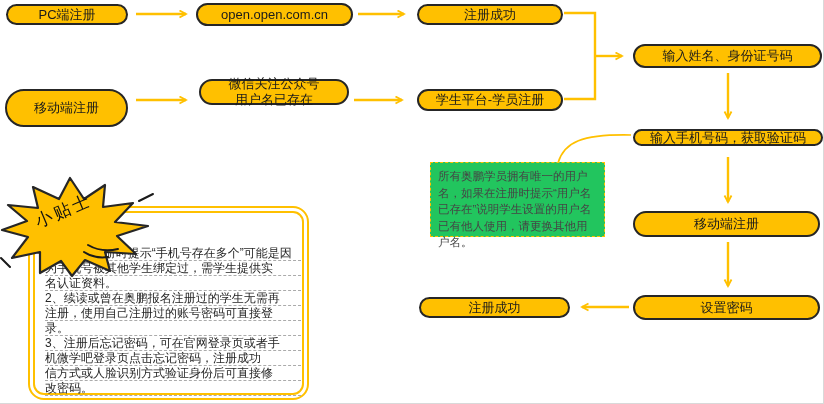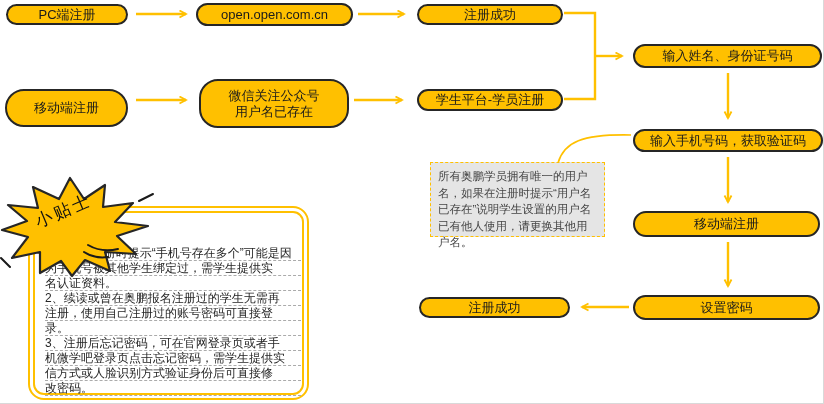--- a/index.html
+++ b/index.html
@@ -10,21 +10,21 @@
   }
   svg.layer{position:absolute;left:0;top:0;z-index:1;}
   .node{
     position:absolute;z-index:2;box-sizing:border-box;
     background:var(--gold);border:2px solid var(--ink);border-radius:999px;
     display:flex;flex-direction:column;align-items:center;justify-content:center;
     color:var(--text);font-size:13px;line-height:16px;white-space:nowrap;
   }
   .note{
     position:absolute;left:430px;top:162px;width:175px;height:75px;z-index:2;box-sizing:border-box;
-    border:1.5px dashed var(--gold);background:#e5e5e5;color:var(--note_text);
+    border:1.5px dashed var(--gold);background:#22c55e;color:var(--note_text);
     font-size:11.5px;line-height:16.5px;padding:5px 7px;
   }
   .tips-outer{
     position:absolute;left:28px;top:206px;width:281px;height:194px;z-index:1;box-sizing:border-box;
     border:2.5px solid var(--gold);border-radius:16px;background:#ffffff;
   }
   .tips-inner{
     position:absolute;left:3px;top:3px;right:3px;bottom:3px;
     border:2px solid var(--gold);border-radius:11px;
   }
@@ -76,32 +76,32 @@
   <div class="node" style="left:196px;top:3px;width:157px;height:23px">
     <span>open.open.com.cn</span>
   </div>
   <div class="node" style="left:417px;top:4px;width:146px;height:21px">
     <span>注册成功</span>
   </div>
 
   <div class="node" style="left:5px;top:89px;width:123px;height:38px">
     <span>移动端注册</span>
   </div>
-  <div class="node" style="left:199px;top:79px;width:150px;height:49px;border-radius:19px">
+  <div class="node" style="left:199px;top:79px;width:150px;height:26px;border-radius:19px">
     <span>微信关注公众号</span>
     <span>用户名已存在</span>
   </div>
   <div class="node" style="left:417px;top:89px;width:146px;height:22px">
     <span>学生平台-学员注册</span>
   </div>
 
   <div class="node" style="left:633px;top:44px;width:189px;height:24px">
     <span>输入姓名、身份证号码</span>
   </div>
-  <div class="node" style="left:633px;top:129px;width:190px;height:23px">
+  <div class="node" style="left:633px;top:129px;width:190px;height:17px">
     <span>输入手机号码，获取验证码</span>
   </div>
   <div class="node" style="left:633px;top:211px;width:187px;height:26px">
     <span>移动端注册</span>
   </div>
   <div class="node" style="left:419px;top:297px;width:151px;height:21px">
     <span>注册成功</span>
   </div>
   <div class="node" style="left:633px;top:295px;width:187px;height:25px">
     <span>设置密码</span>
@@ -115,21 +115,21 @@
     <div class="tips-inner"></div>
   </div>
   <div class="tips-lines">
       <div>1、注册时提示“手机号存在多个”可能是因</div>
       <div>为手机号被其他学生绑定过，需学生提供实</div>
       <div>名认证资料。</div>
       <div>2、续读或曾在奥鹏报名注册过的学生无需再</div>
       <div>注册，使用自己注册过的账号密码可直接登</div>
       <div>录。</div>
       <div>3、注册后忘记密码，可在官网登录页或者手</div>
-      <div>机微学吧登录页点击忘记密码，需学生提供实</div>
+      <div>机微学吧登录页点击忘记密码，注册成功</div>
       <div>信方式或人脸识别方式验证身份后可直接修</div>
       <div>改密码。</div>
     </div>
 
   <svg class="burst-svg" width="160" height="115" viewBox="0 0 160 115">
     <polygon points="148,56 117,66 136,84 105,82 110,101 85,90 72,106 61,91 40,103 40,82 12,88 28,67 2,60 27,51 8,35 38,38 33,17 59,29 70,8 84,29 105,15 103,37 133,33 115,52" style="fill:var(--gold);stroke:var(--ink)" stroke-width="2.2" stroke-linejoin="round"></polygon>
     <g fill="none" stroke="#1a1a1a" stroke-width="2" stroke-linecap="round">
       <path d="M139,31 L153,24"></path>
       <path d="M88,75 Q102,83 118,79"></path>
       <path d="M84,82 Q95,89 108,87"></path>

